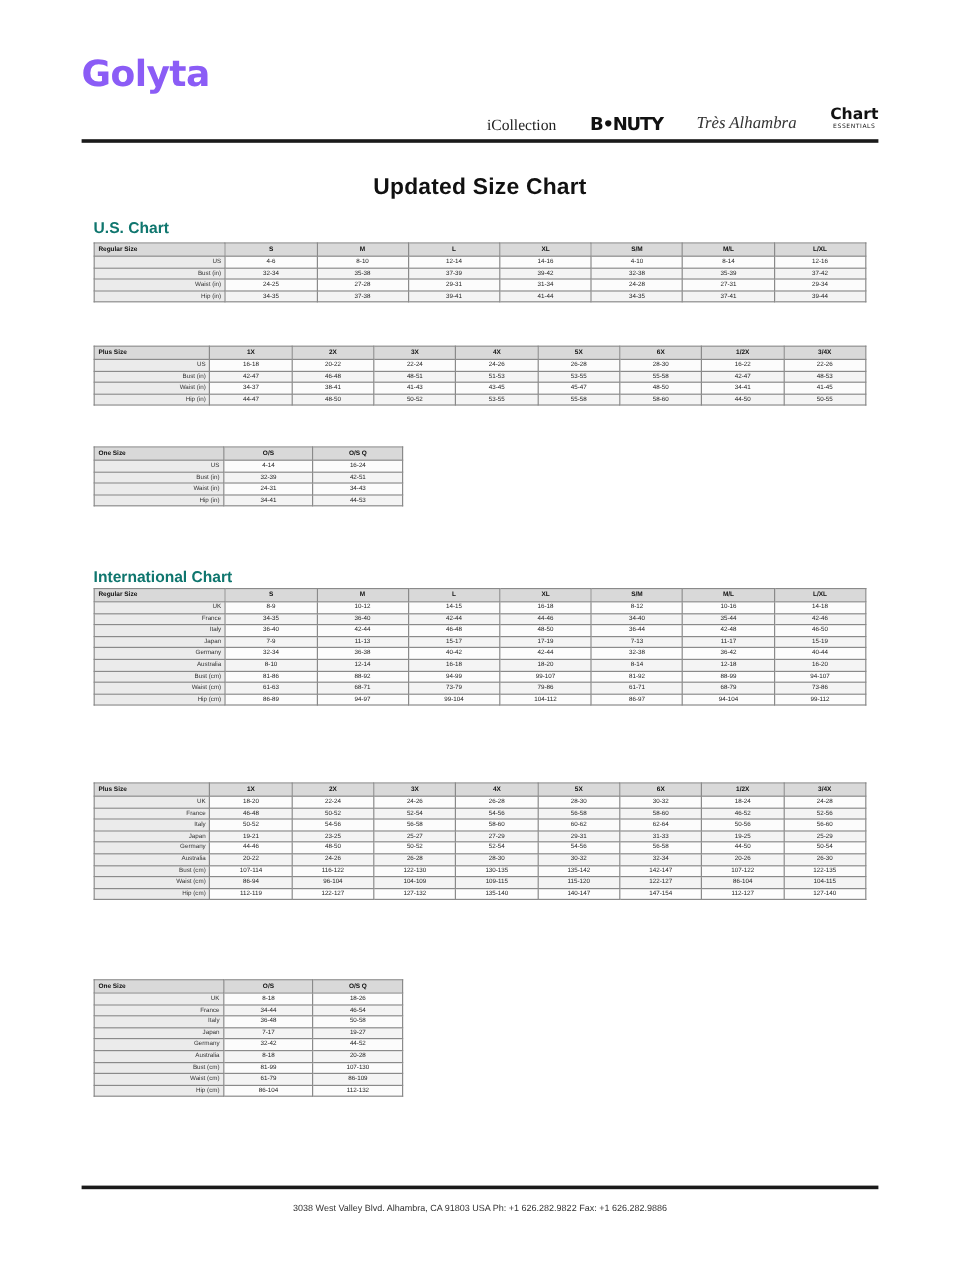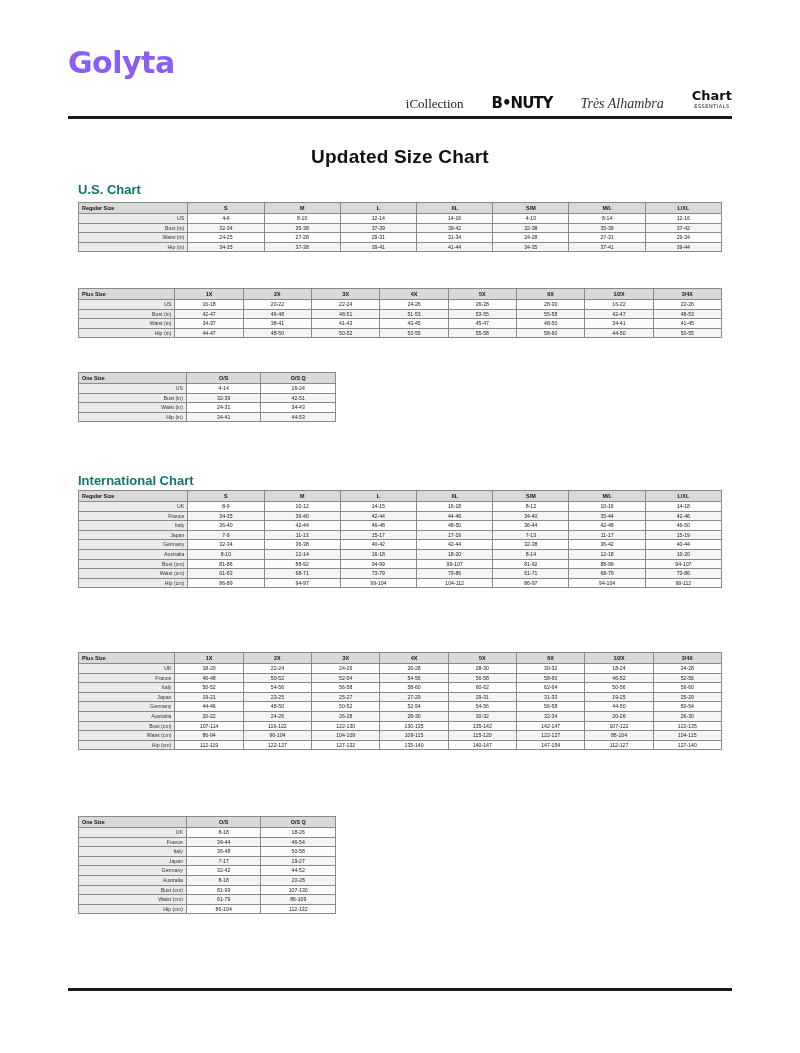--- a/index.html
+++ b/index.html
@@ -692,13 +692,14 @@
         </tr>
         <tr>
           <td class="rowlabel">Hip (cm)</td>
           <td class="val">86-104</td>
           <td class="val">112-132</td>
         </tr>
       </tbody>
     </table>
 
   <div class="footer-rule"></div>
+  <div class="footer-text">3038 West Valley Blvd. Alhambra, CA 91803 USA   Ph: +1 626.282.9822   Fax: +1 626.282.9886</div>
 </div>
 
 </body></html>

